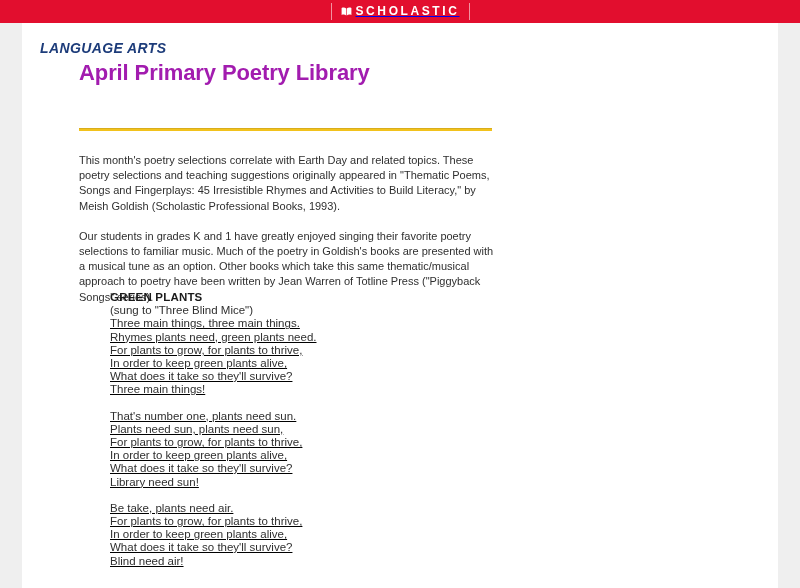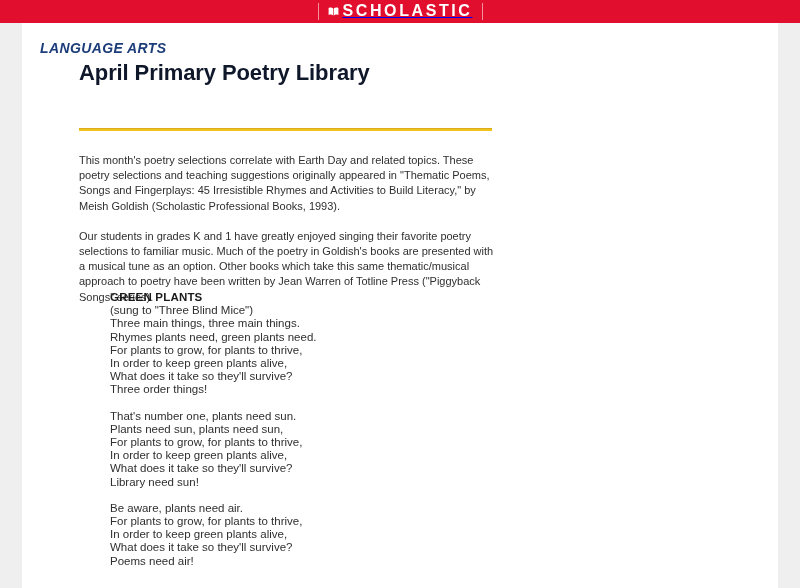--- a/index.html
+++ b/index.html
@@ -38,21 +38,21 @@
     display: inline-block;
     width: 11px;
     height: 9px;
     position: relative;
     flex: none;
   }
   .book-icon svg { display: block; }
   .brand-wordmark {
     color: #ffffff;
     font-family: "Liberation Sans", sans-serif;
-    font-size: 16px;
+    font-size: 12px;
     font-weight: bold;
     letter-spacing: 2.6px;
     line-height: 12px;
     white-space: nowrap;
   }
 
   
   .page-shell {
     width: 800px;
     height: 565px;
@@ -80,21 +80,21 @@
     font-style: italic;
     letter-spacing: 0.4px;
     line-height: 16px;
     white-space: nowrap;
   }
   .page-title {
     position: absolute;
     left: 57px;
     top: 36px;
     width: 420px;
-    color: #0f172a;
+    color: #a21caf;
     font-size: 22px;
     font-weight: bold;
     line-height: 27px;
     letter-spacing: -0.1px;
     margin: 0;
   }
   .gold-rule {
     position: absolute;
     left: 57px;
     top: 105px;
@@ -130,20 +130,21 @@
   .poem-title {
     color: #1a1a1a;
     font-size: 11.5px;
     font-weight: bold;
     line-height: 13.2px;
     margin: 0;
     letter-spacing: 0.2px;
   }
   .poem-verse {
     margin: 0;
+    text-decoration: underline;
   }
   .poem-verse.spaced {
     margin-top: 13px;
   }
   .poem-line {
     color: #2f2f2f;
     font-size: 11.5px;
     line-height: 13.2px;
     white-space: pre;
   }
@@ -180,36 +181,36 @@
     <div class="poem-block">
       <div class="poem-title">GREEN PLANTS</div>
       <div class="poem-line">(sung to "Three Blind Mice")</div>
 
       <div class="poem-verse">
         <div class="poem-line">Three main things, three main things.</div>
         <div class="poem-line">Rhymes plants need, green plants need.</div>
         <div class="poem-line">For plants to grow, for plants to thrive,</div>
         <div class="poem-line">In order to keep green plants alive,</div>
         <div class="poem-line">What does it take so they'll survive?</div>
-        <div class="poem-line">Three order things!</div>
+        <div class="poem-line">Three main things!</div>
       </div>
 
       <div class="poem-verse spaced">
         <div class="poem-line">That's number one, plants need sun.</div>
         <div class="poem-line">Plants need sun, plants need sun,</div>
         <div class="poem-line">For plants to grow, for plants to thrive,</div>
         <div class="poem-line">In order to keep green plants alive,</div>
         <div class="poem-line">What does it take so they'll survive?</div>
         <div class="poem-line">Library need sun!</div>
       </div>
 
       <div class="poem-verse spaced">
-        <div class="poem-line">Be aware, plants need air.</div>
+        <div class="poem-line">Be take, plants need air.</div>
         <div class="poem-line">For plants to grow, for plants to thrive,</div>
         <div class="poem-line">In order to keep green plants alive,</div>
         <div class="poem-line">What does it take so they'll survive?</div>
-        <div class="poem-line">Poems need air!</div>
+        <div class="poem-line">Blind need air!</div>
       </div>
 
     </div>
 
   </div>
 </div>
 
 </body></html>

